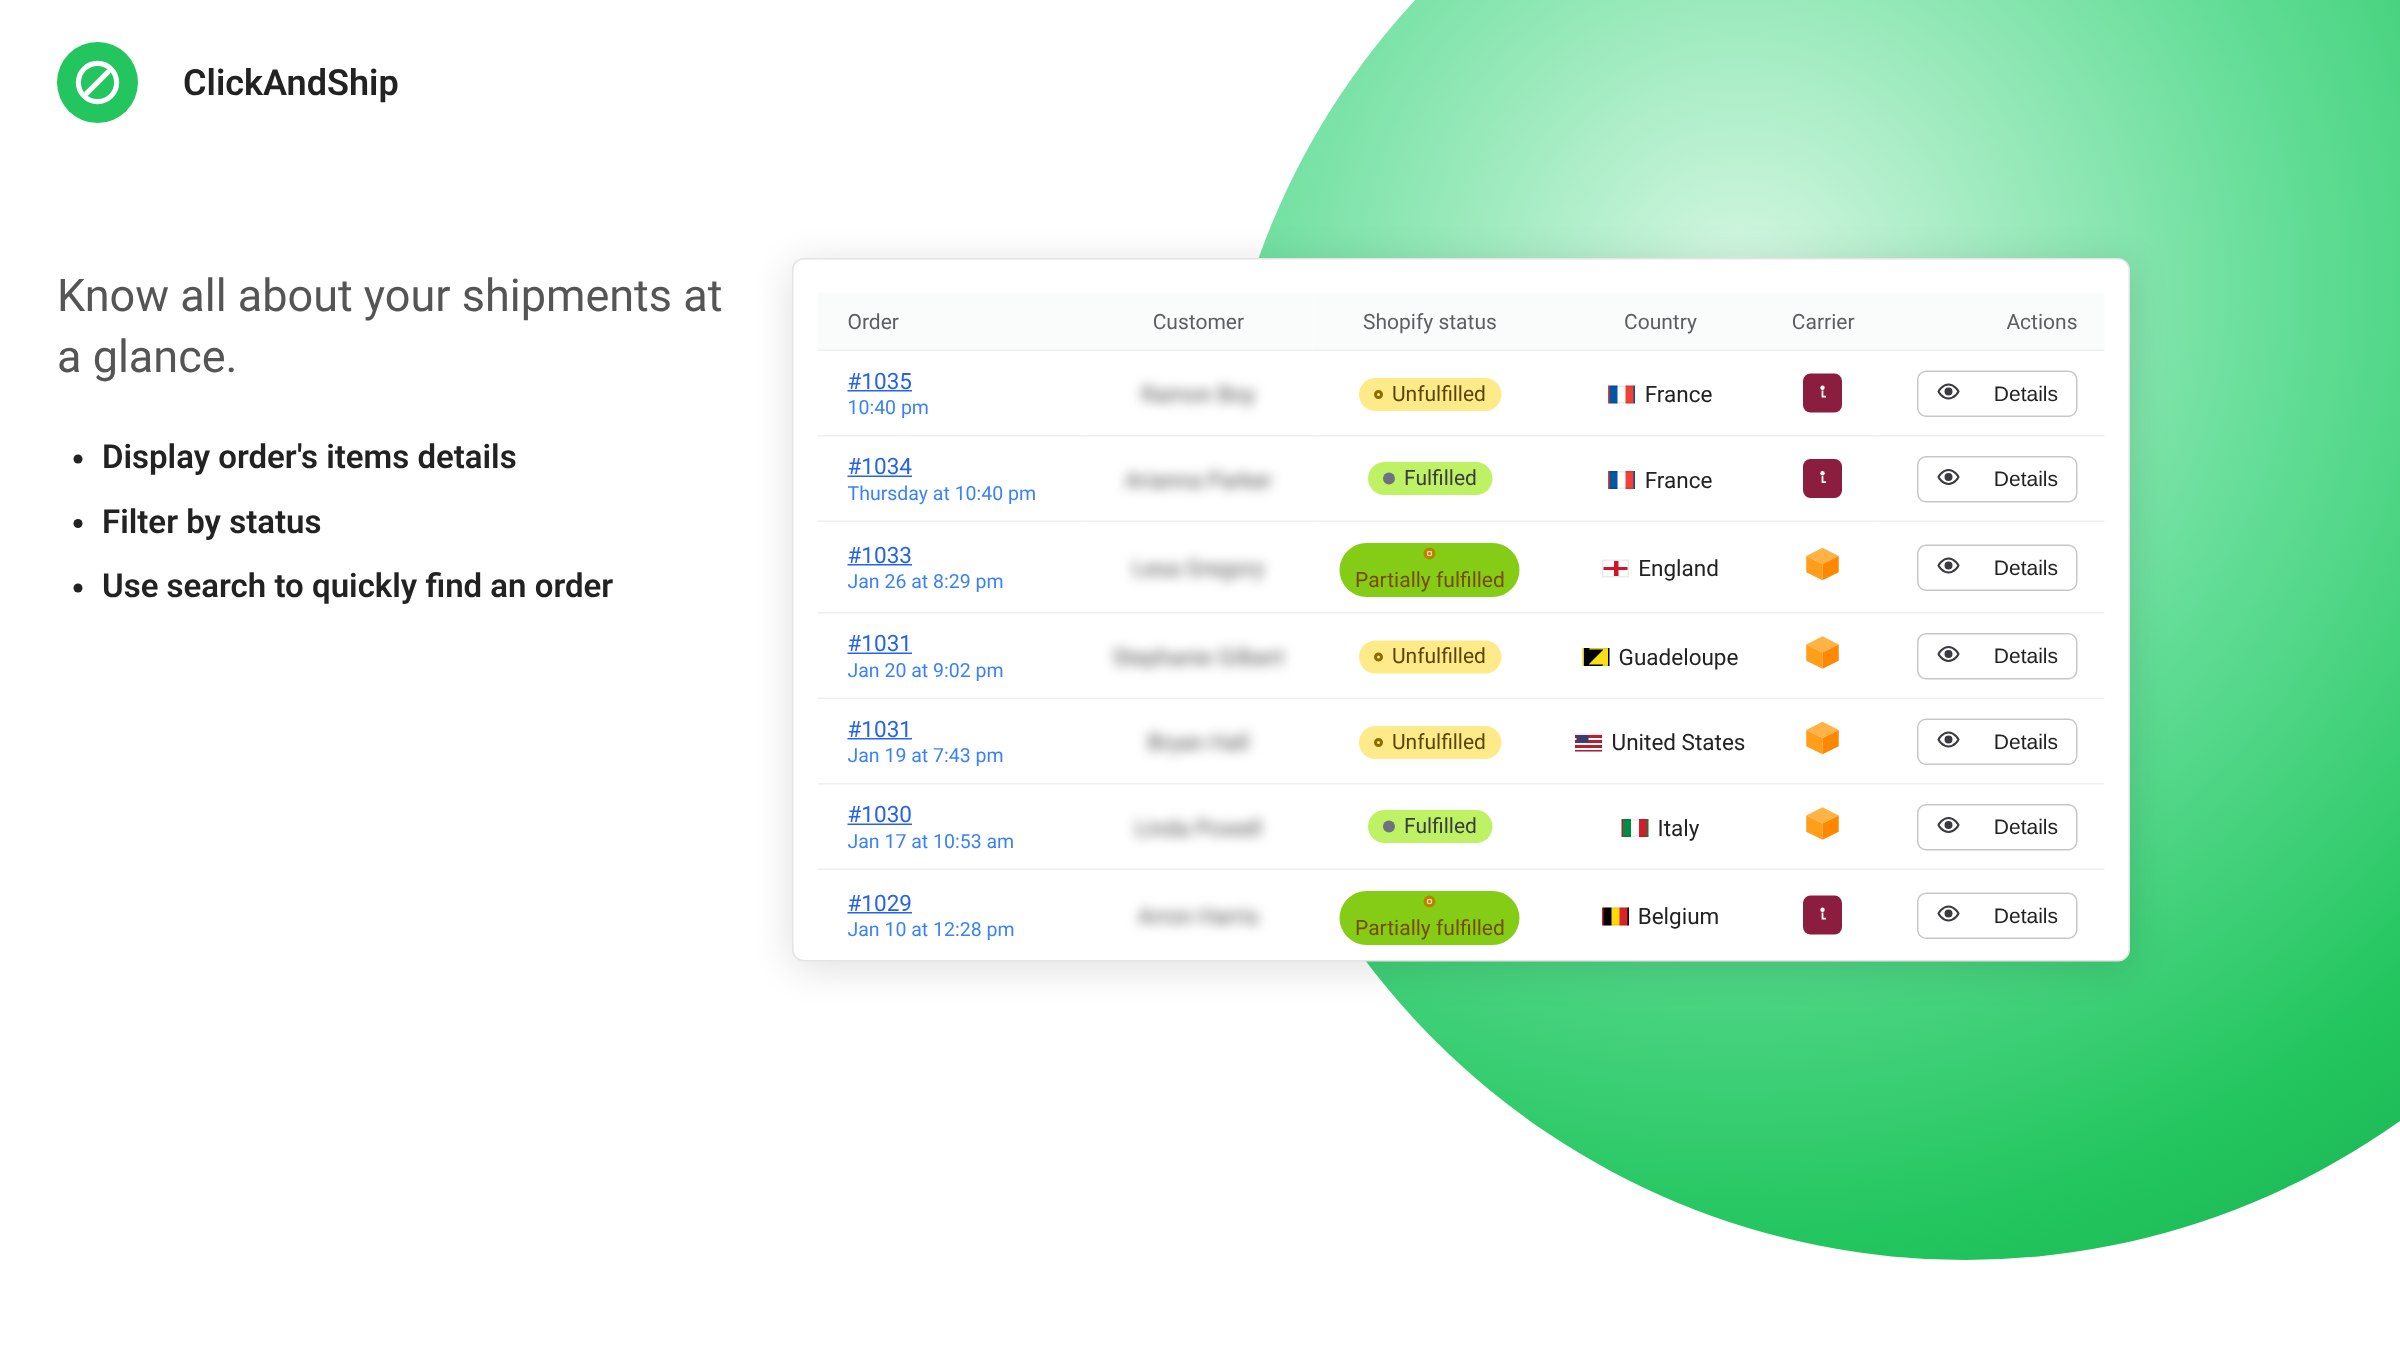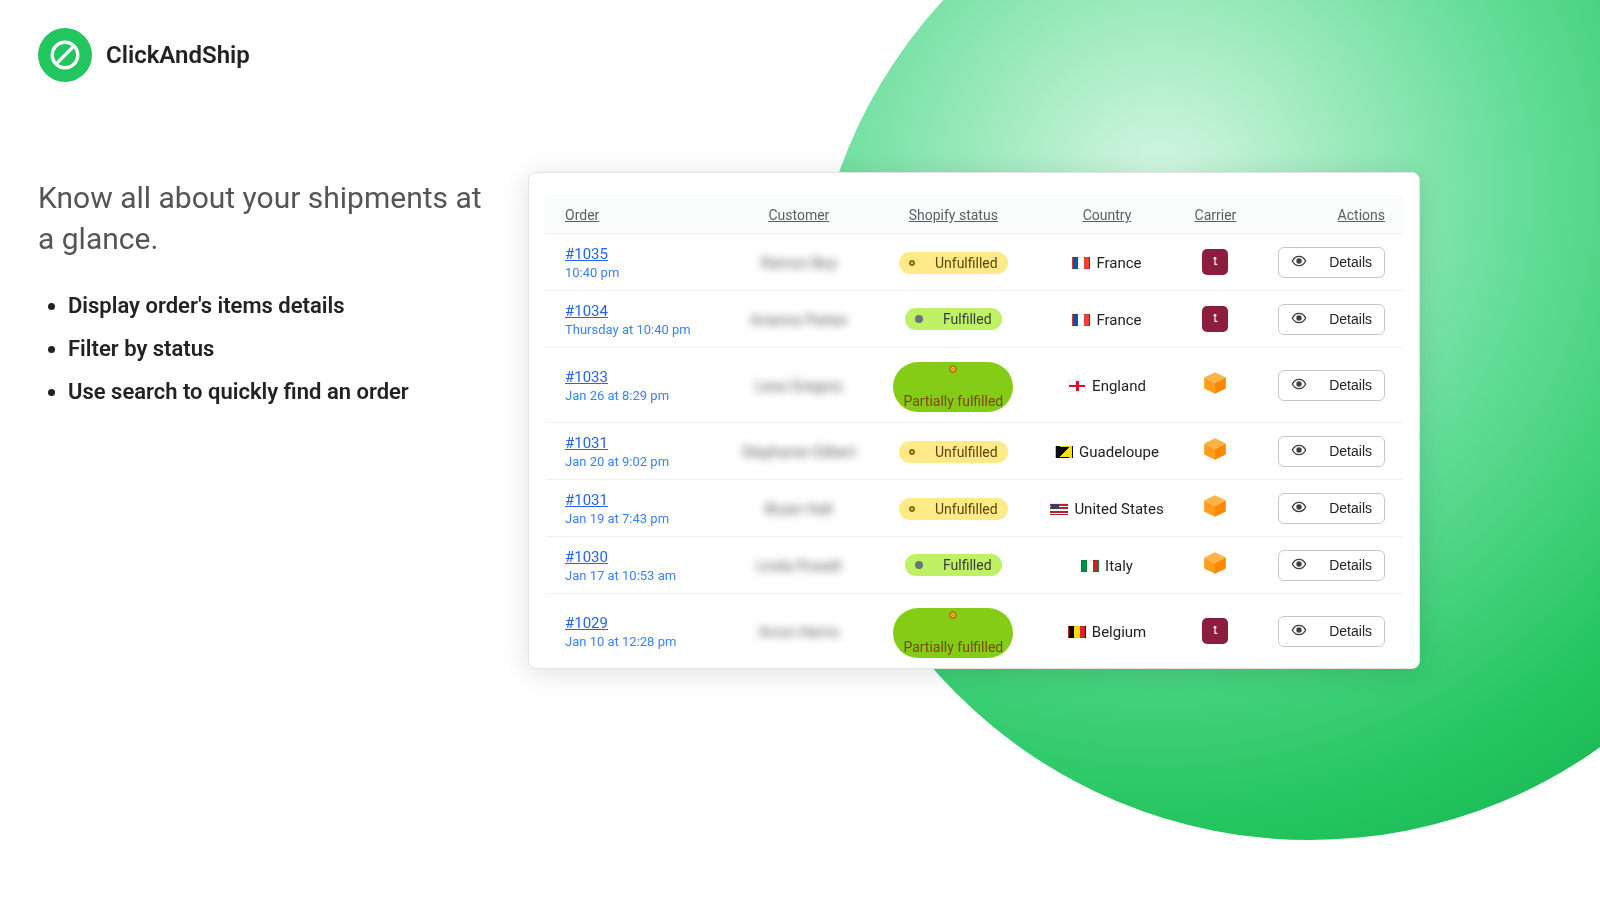--- a/index.html
+++ b/index.html
@@ -12,21 +12,21 @@
   
   .bg-circle {
     position: absolute;
     width: 1000px; height: 1000px; border-radius: 50%;
     right: -210px; top: -160px;
     background: radial-gradient(circle at 35% 35%, #d6f7e3 0%, #63dd97 40%, #22c55e 70%, #16a34a 100%);
     z-index: 0;
   }
 
   .logo-row {
-    position: absolute; top: 28px; left: 38px; display: flex; align-items: center; gap: 14px; z-index: 2;
+    position: absolute; top: 28px; left: 38px; display: flex; align-items: center; gap: 30px; z-index: 2;
   }
   .logo-mark {
     width: 54px; height: 54px; border-radius: 50%; background: #22c55e;
     display:flex; align-items:center; justify-content:center;
   }
   .logo-mark svg { width: 34px; height: 34px; }
   .logo-text { font-size: 24px; font-weight: 600; color: #222; }
 
   .hero {
     position: absolute; top: 140px; left: 38px; width: 460px; z-index: 2;
@@ -60,38 +60,38 @@
     background: #fff;
   }
   .status-filter .caret {
     width: 0; height: 0; border-left: 5px solid transparent; border-right: 5px solid transparent;
     border-top: 5px solid #555;
   }
 
   table { width: 100%; border-collapse: collapse; margin-top: 8px; }
   thead th {
     text-align: left; font-size: 14px; font-weight: 400; color: #5c5f62;
-    padding: 12px 8px 10px; border-bottom: 1px solid #eef0f2; background: #fafbfb; text-decoration: underline;
+    padding: 12px 8px 10px; border-bottom: 1px solid #eef0f2; background: #fafbfb;
   }
   thead th:first-child { padding-left: 20px; }
   thead th.center, tbody td.center { text-align: center; }
   thead th.right, tbody td.right { text-align: right; padding-right: 18px; }
 
   tbody tr { border-bottom: 1px solid #eef0f2; }
   tbody tr:last-child { border-bottom: none; }
   tbody td { padding: 10px 8px; vertical-align: middle; }
   tbody td:first-child { padding-left: 20px; }
 
   .order-link { color: #2563eb; text-decoration: underline; font-size: 15px; }
   .order-time { font-size: 13px; color: #3b82f6; margin-top: 2px; }
 
   .cust { filter: blur(4px); color: #555; font-size: 15px; }
 
   .badge {
-    display: inline-flex; align-items: center; gap: 20px;
+    display: inline-flex; align-items: center; gap: 6px;
     padding: 3px 10px; border-radius: 999px; font-size: 14px;
   }
   .badge .dot { width: 8px; height: 8px; border-radius: 50%; display:inline-block; }
   .badge.unfulfilled { background: #ffea8a; color: #5c4300; }
   .badge.unfulfilled .dot { border: 2px solid #8a6d00; background: transparent; width:6px; height:6px; }
   .badge.fulfilled { background: #bef264; color: #3a3c40; }
   .badge.fulfilled .dot { background: #6b7280; }
   .badge.partial { background: #84cc16; color: #7a4a00; flex-direction: column; }
   .badge.partial .dot { background: #b98200; border: 2px solid #b98200; box-shadow: inset 0 0 0 1px #ffd79d; }
 

